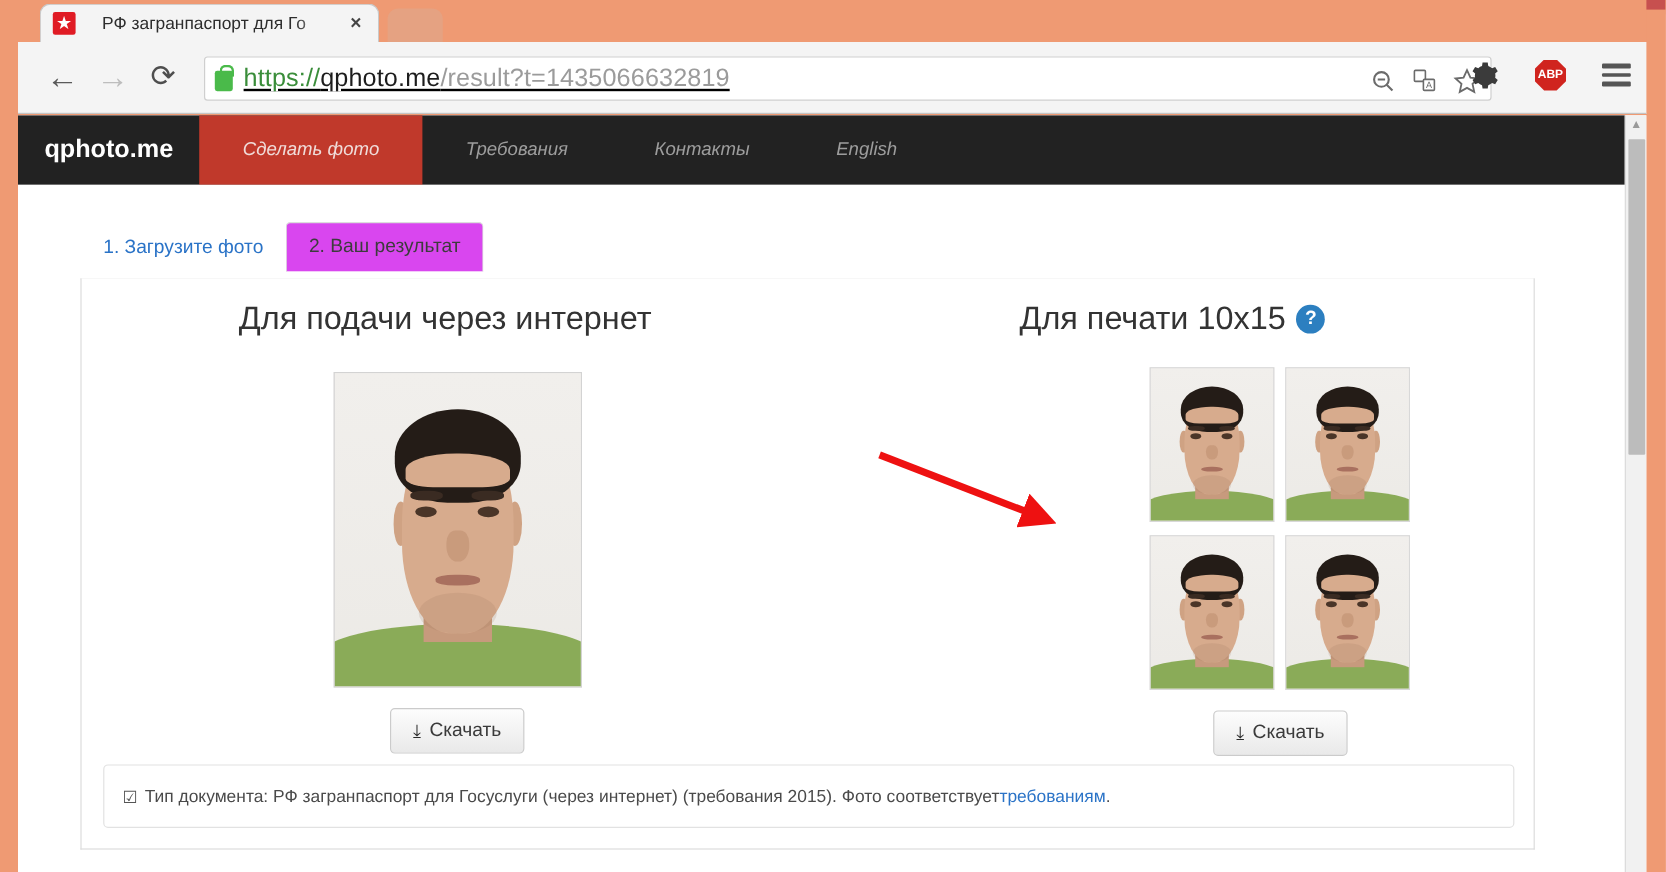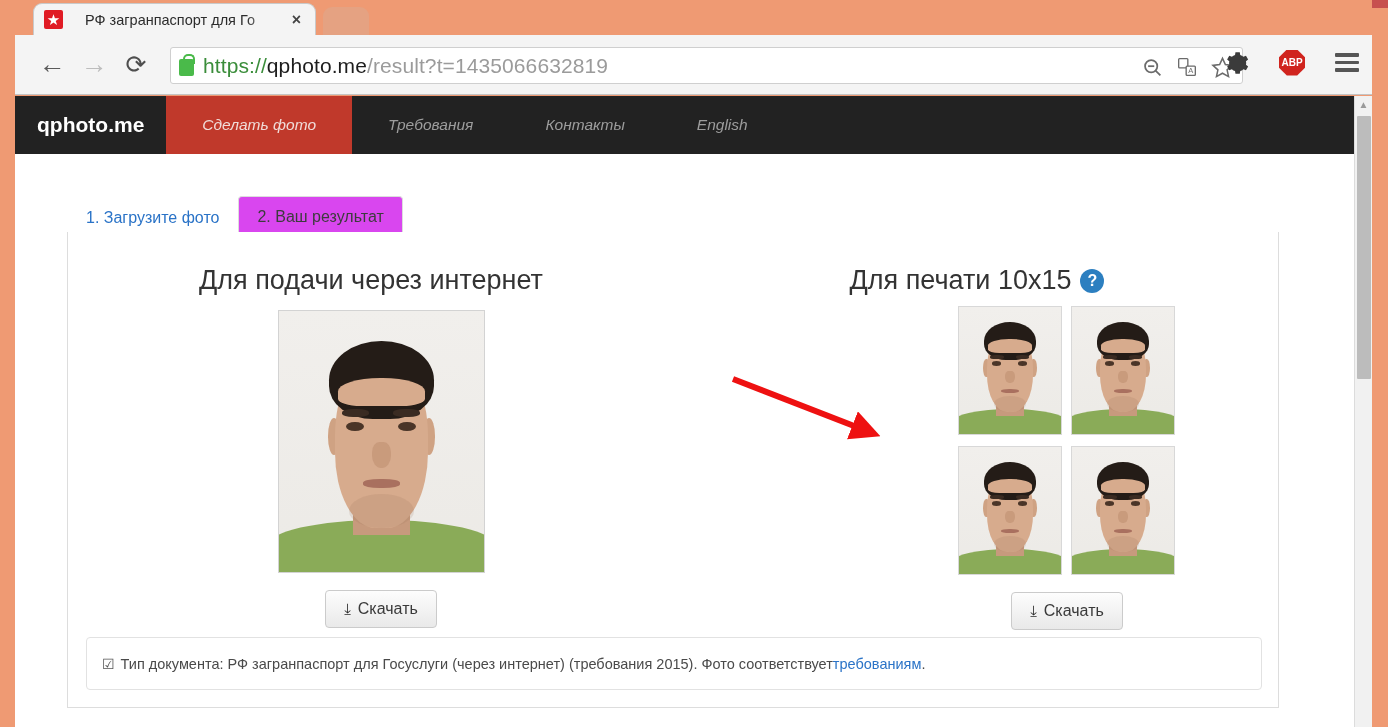--- a/index.html
+++ b/index.html
@@ -73,21 +73,21 @@
   }
   .lock {
     width:15px; height:17px; flex:0 0 15px; position:relative;
     background:#4aba4a; border-radius:2px; margin-right:9px; margin-top:3px;
   }
   .lock::before {
     content:""; position:absolute; left:3.5px; top:-5px; width:8px; height:8px;
     border:2px solid #4aba4a; border-bottom:none;
     border-top-left-radius:5px; border-top-right-radius:5px;
   }
-  .url { font-size:21px; white-space:nowrap; letter-spacing:.1px; }
+  .url { font-size:21px; white-space:nowrap; letter-spacing:.1px;text-decoration:underline; }
   .url .scheme { color:#3a8d3a; }
   .url .host { color:#1d1d1d; }
   .url .path { color:#9b9b9b; }
   .omni-icons { position:absolute; right:8px; top:7px; display:flex; gap:11px; align-items:center; }
   .omni-ic { width:24px; height:24px; color:#6b6b6b; display:flex; align-items:center; justify-content:center; }
   .tb-right { position:absolute; right:13px; top:14px; display:flex; gap:30px; align-items:center; }
   .tb-ic { width:27px; height:27px; display:flex; align-items:center; justify-content:center; color:#3b3b3b; }
   .abp {
     width:26px; height:26px; background:#d0241e; color:#fff;
     font-size:10px; font-weight:bold; display:flex; align-items:center; justify-content:center;
@@ -117,39 +117,39 @@
   }
   .navitem.active { background:#c0392b; color:#f0dcd9; }
 
   
   .pagebody { position:absolute; left:0; top:58px; width:1339px; height:573px; background:#fff; }
 
   .tabs { position:absolute; left:52px; top:30px; display:flex; align-items:flex-end; }
   .ptab {
     font-size:16px; padding:11px 18px; color:#2a73c7; cursor:pointer;
     border:1px solid transparent; border-bottom:none; background:transparent;
-    position:relative; top:12px;
+    position:relative; top:1px;
   }
   .ptab.active {
     color:#3c3c3c; background:#d946ef; border:1px solid #ddd; border-bottom:1px solid #fff;
     border-top-left-radius:4px; border-top-right-radius:4px;
   }
   .tabs-rule { position:absolute; left:52px; top:78px; width:1212px; height:1px; background:#ddd; }
 
   .card {
     position:absolute; left:52px; top:78px; width:1212px; height:476px;
     border:1px solid #ddd; border-top:none; background:#fff;
   }
 
   .col-left  { position:absolute; left:0;   top:0; width:606px; }
   .col-right { position:absolute; left:606px; top:0; width:606px; }
 
   .colhead {
     text-align:center; font-size:27px; color:#333; font-weight:normal;
-    margin-top:35px; line-height:1;
+    margin-top:20px; line-height:1;
     display:flex; align-items:center; justify-content:center; gap:9px;
   }
   .help-ic {
     width:24px; height:24px; border-radius:50%; background:#2c7fc0;
     color:#fff; font-size:16px; font-weight:bold;
     display:flex; align-items:center; justify-content:center;
   }
 
   
   .photo { position:relative; background:#f3f1ee; overflow:hidden; }

